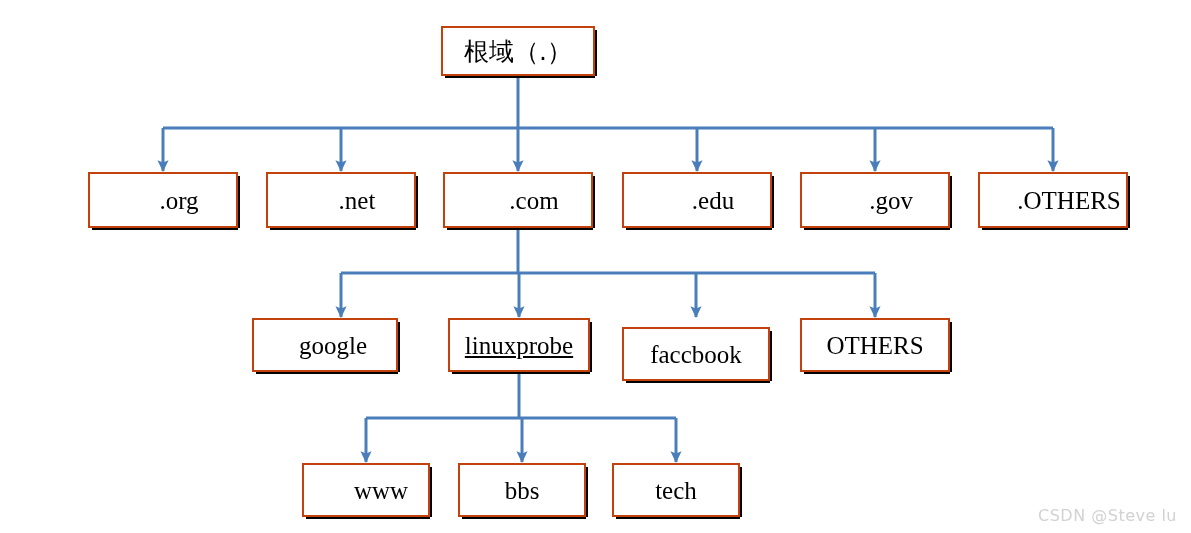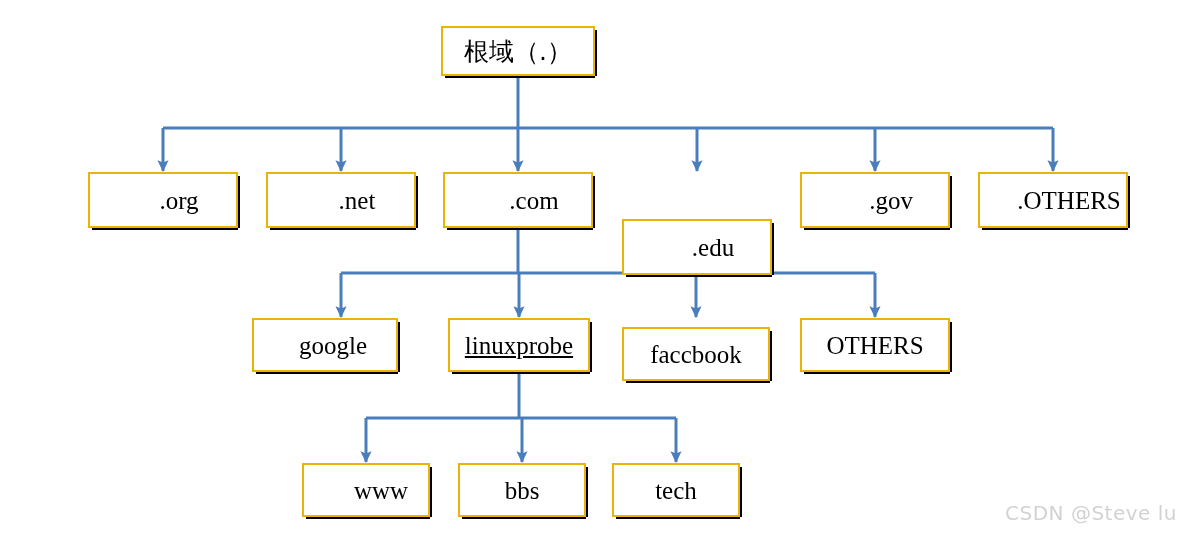--- a/index.html
+++ b/index.html
@@ -12,21 +12,21 @@
     width: 1191px;
     height: 533px;
     background: #ffffff;
     overflow: hidden;
     font-family: "Liberation Serif", "DejaVu Serif", serif;
   }
   .node {
     position: absolute;
     box-sizing: border-box;
     background: #ffffff;
-    border: 2px solid #eab308;
+    border: 2px solid #c2410c;
     display: flex;
     align-items: center;
     justify-content: center;
     color: #000000;
     line-height: 1;
     white-space: nowrap;
     z-index: 3;
   }
   .node-label {
     display: block;
@@ -66,21 +66,21 @@
     width: 1191px;
     height: 533px;
     z-index: 1;
   }
   .watermark {
     position: absolute;
     right: 14px;
     bottom: 8px;
     color: #d2d2d2;
     font-family: "DejaVu Sans", "Liberation Sans", sans-serif;
-    font-size: 20px;
+    font-size: 16px;
     letter-spacing: 0.5px;
     white-space: nowrap;
     z-index: 4;
   }
 </style>
 </head>
 <body>
 
 <div id="canvas">
 
@@ -118,21 +118,21 @@
   <div id="level2-nodes">
       <div class="node node-l2" style="left: 88px; top: 172px; width: 150px; height: 56px;">
         <span class="node-label">.org</span>
       </div>
       <div class="node node-l2" style="left: 266px; top: 172px; width: 150px; height: 56px;">
         <span class="node-label">.net</span>
       </div>
       <div class="node node-l2" style="left: 443px; top: 172px; width: 150px; height: 56px;">
         <span class="node-label">.com</span>
       </div>
-      <div class="node node-l2" style="left: 622px; top: 172px; width: 150px; height: 56px; margin-top: 47px;">
+      <div class="node node-l2" style="left: 622px; top: 172px; width: 150px; height: 56px;">
         <span class="node-label">.edu</span>
       </div>
       <div class="node node-l2" style="left: 800px; top: 172px; width: 150px; height: 56px;">
         <span class="node-label">.gov</span>
       </div>
       <div class="node node-l2" style="left: 978px; top: 172px; width: 150px; height: 56px;">
         <span class="node-label">.OTHERS</span>
       </div>
     </div>
   <div id="level3-nodes">

